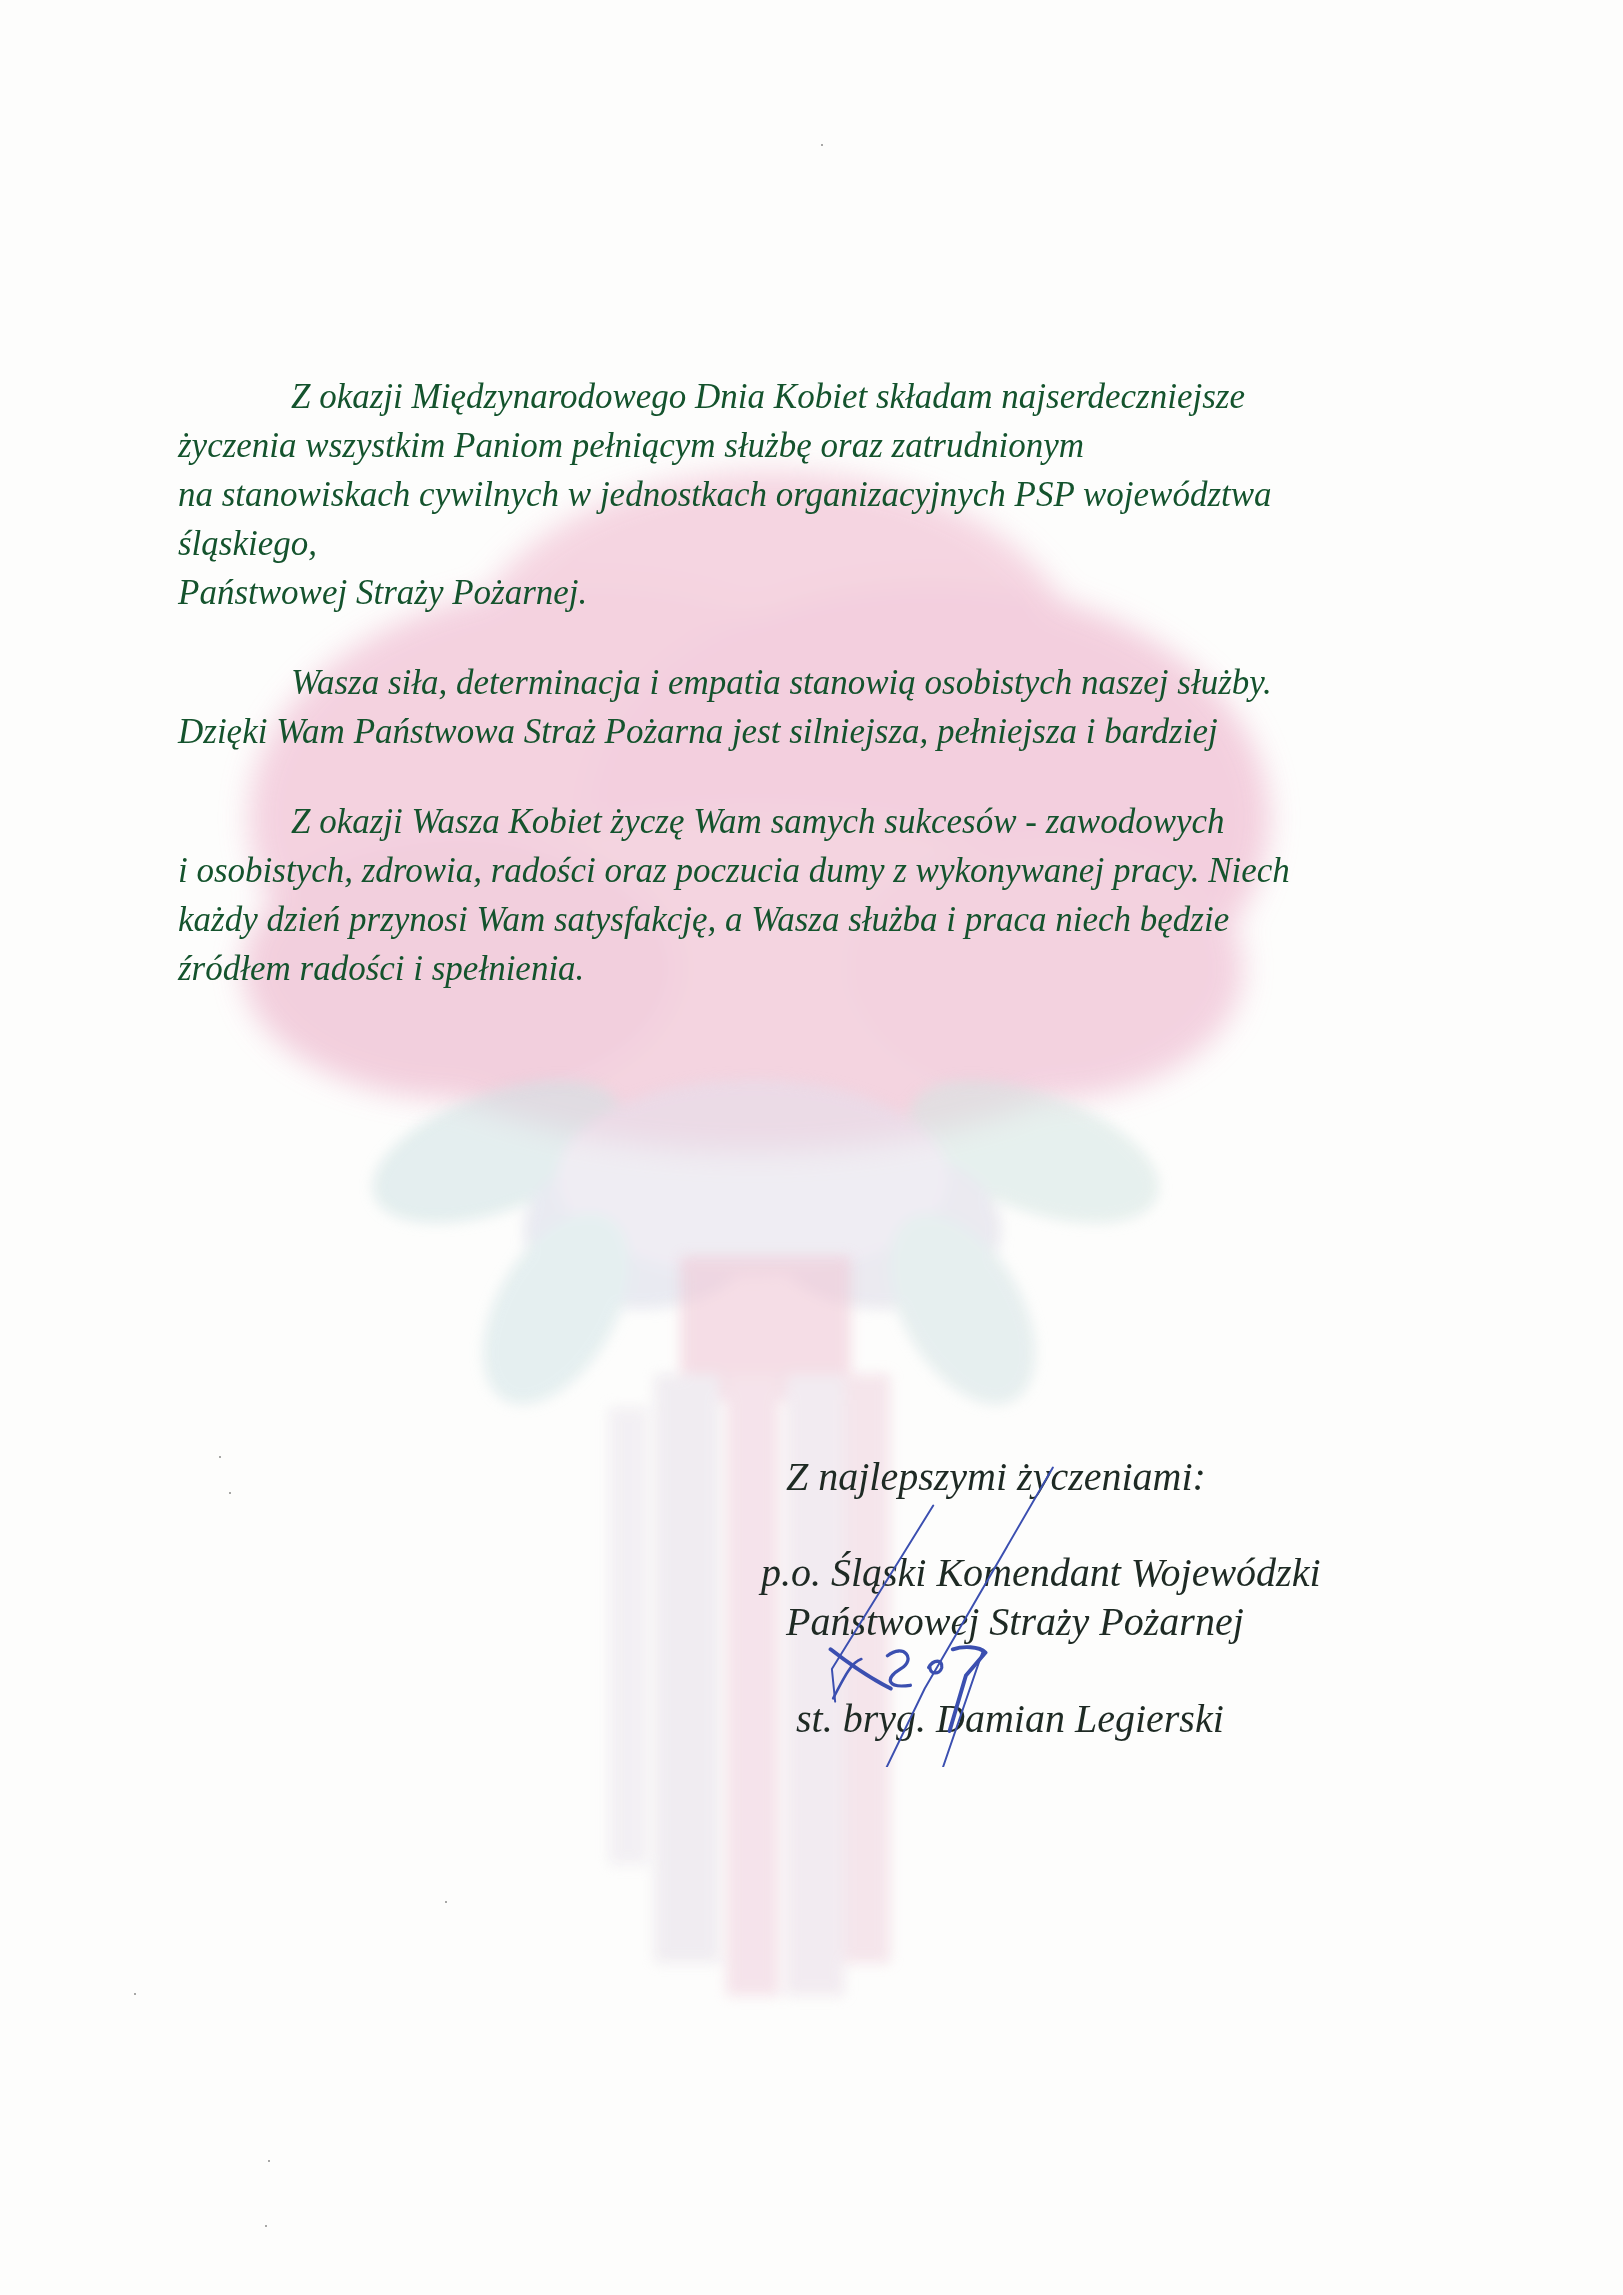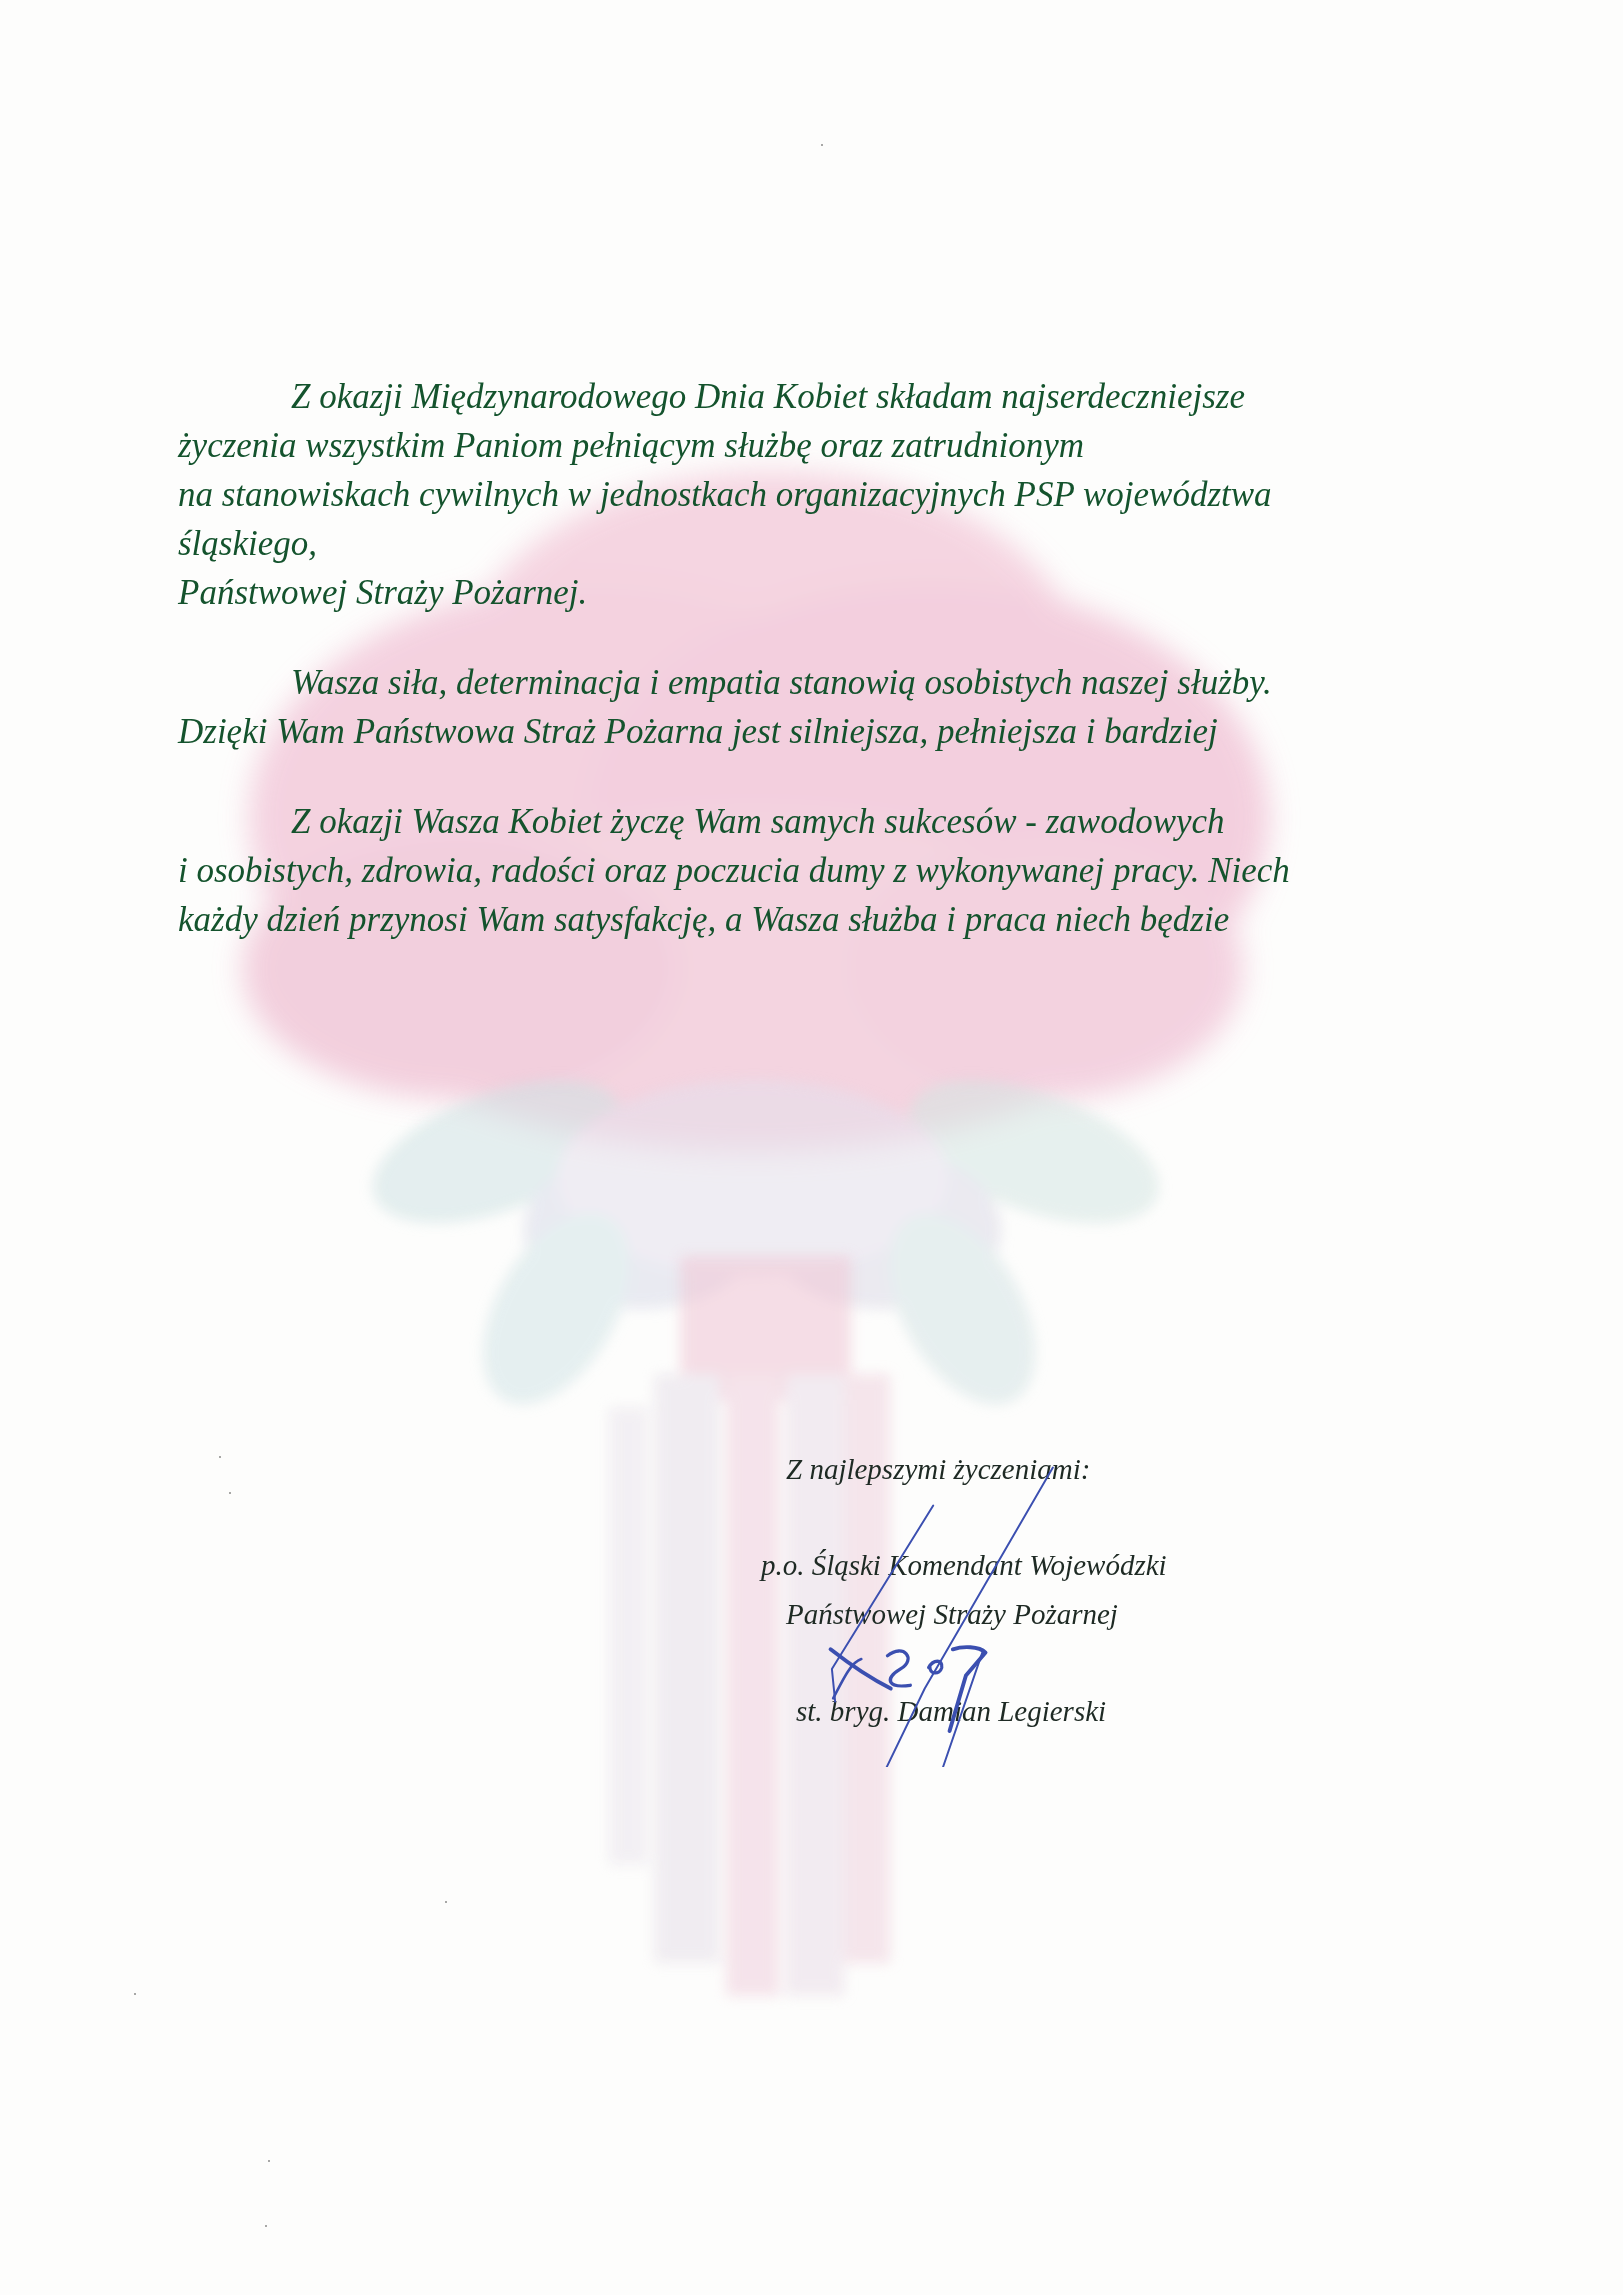--- a/index.html
+++ b/index.html
@@ -21,21 +21,21 @@
     line-height: 49px;
   }
   .para { margin: 0; text-align: justify; text-align-last: left; text-indent: 113px; }
   .para + .para { margin-top: 41px; }
   .para .line { display: block; }
   .signature-block {
     position: absolute;
     left: 753px; top: 1427px; width: 622px; height: 340px;
     font-family: "Liberation Serif", "DejaVu Serif", serif;
     font-style: italic;
-    font-size: 29px;
+    font-size: 40px;
     color: #1e2a24;
   }
   .sig-line { position: absolute; white-space: nowrap; }
   .sig-closing { left: 33px; top: 26px; }
   .sig-title1 { left: 7.9px; top: 122px; }
   .sig-title2 { left: 33px; top: 171px; }
   .sig-name { left: 43px; top: 268px; }
   .handwritten { position: absolute; left: 753px; top: 1427px; width: 622px; height: 340px; pointer-events: none; }
   .speck { position: absolute; width: 2px; height: 2px; background: #8a8a8a; border-radius: 50%; }
 </style>
@@ -90,20 +90,21 @@
     <span class="line" style="text-indent:0">Państwowej Straży Pożarnej.</span>
   </p>
   <p class="para">
     <span class="line">Wasza siła, determinacja i empatia stanowią osobistych naszej służby.</span>
     <span class="line" style="text-indent:0">Dzięki Wam Państwowa Straż Pożarna jest silniejsza, pełniejsza i bardziej</span>
   </p>
   <p class="para">
     <span class="line">Z okazji Wasza Kobiet życzę Wam samych sukcesów - zawodowych</span>
     <span class="line" style="text-indent:0">i osobistych, zdrowia, radości oraz poczucia dumy z wykonywanej pracy. Niech</span>
     <span class="line" style="text-indent:0">każdy dzień przynosi Wam satysfakcję, a Wasza służba i praca niech będzie</span>
+    <span class="line" style="text-indent:0">źródłem radości i spełnienia.</span>
   </p>
 </main>
 
 <section class="signature-block">
   <div class="sig-line sig-closing">Z najlepszymi życzeniami:</div>
   <div class="sig-line sig-title1">p.o. Śląski Komendant Wojewódzki</div>
   <div class="sig-line sig-title2">Państwowej Straży Pożarnej</div>
   <div class="sig-line sig-name">st. bryg. Damian Legierski</div>
 </section>
 

